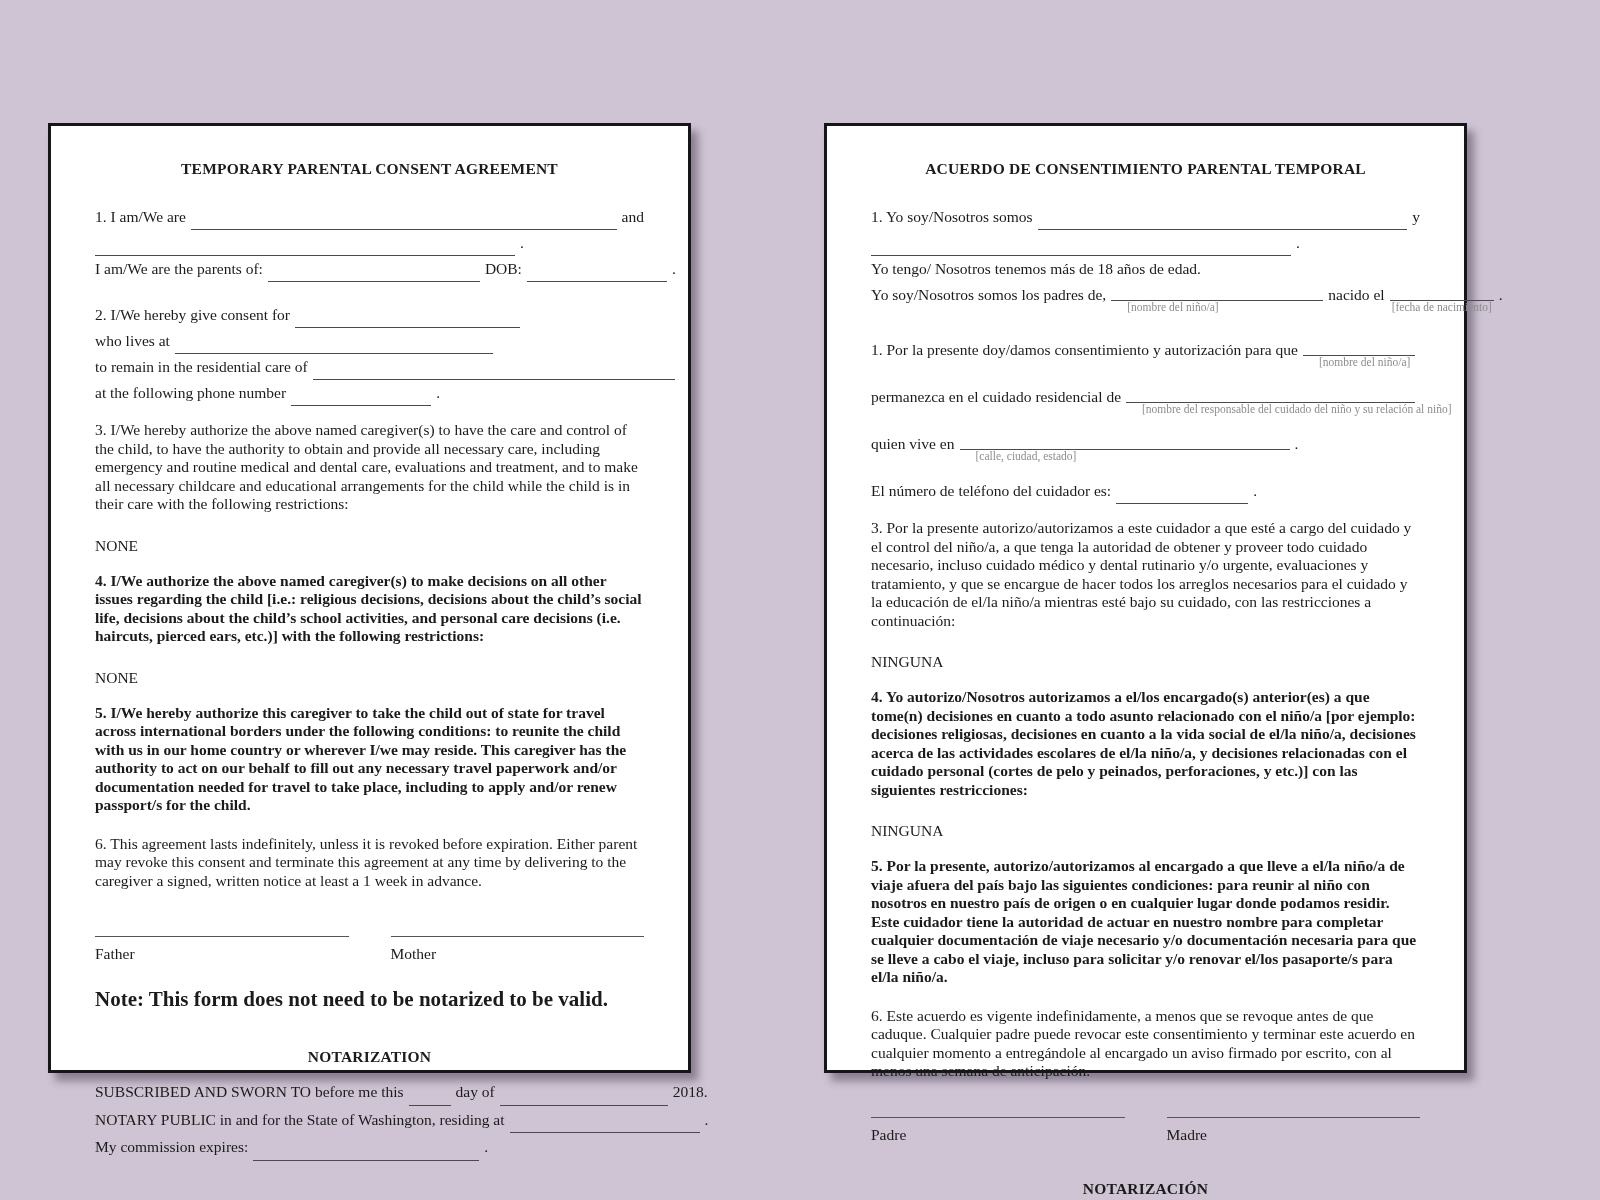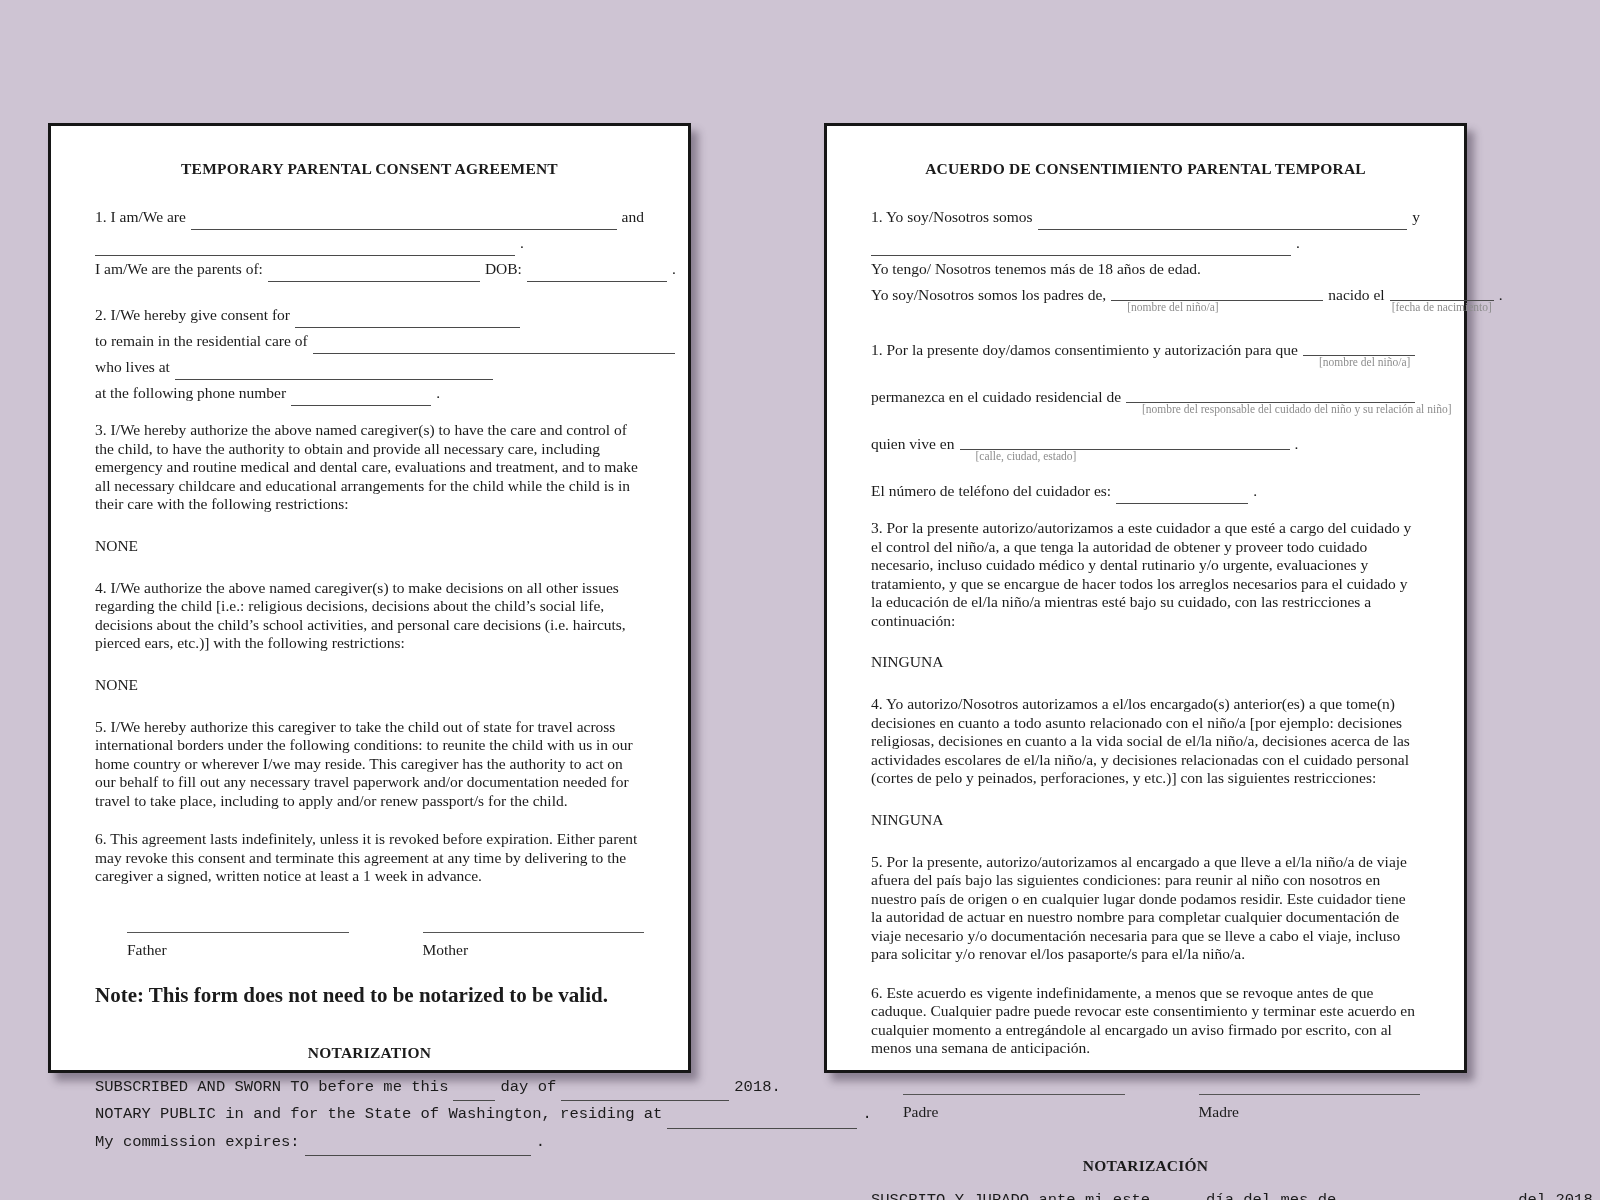--- a/index.html
+++ b/index.html
@@ -34,31 +34,31 @@
   .grow { flex:1 1 auto; }
   .hinted { margin-bottom:16px; }
   .fl.hint-row { margin-bottom:12px; }
   .hint {
     position:absolute; top:19px; left:16px;
     font-size:11.5px; color:#8d8d8d; line-height:12px; white-space:nowrap;
   }
   .para { font-size:15.5px; line-height:18.5px; margin:15px 0 0; }
   .gap-top { margin-top:20px; }
   .none { font-size:15.5px; margin:23px 0 0; }
-  .after-none { margin-top:24px; }
+  .after-none { margin-top:17px;font-weight:bold; }
   .sig-row { display:flex; gap:42px; margin-top:46px; }
-  .sig-col { width:282px;margin-left:32px; }
+  .sig-col { width:282px; }
   .sig-line { border-top:1.3px solid #555; height:1px; }
   .sig-label { font-size:15.5px; margin-top:7px; }
   .note { font-weight:bold; font-size:21px; margin-top:24px; }
   .subtitle {
     text-align:center; font-weight:bold; font-size:15.5px;
     margin:36px 0 12px; letter-spacing:0.2px;
   }
-  .fl.notary { line-height:27.5px;font-family:Liberation Mono, monospace; }
+  .fl.notary { line-height:27.5px; }
   .w420 { width:420px; } .w212 { width:212px; } .w104 { width:104px; }
   .w225 { width:225px; } .w362 { width:362px; } .w318 { width:318px; }
   .w140 { width:140px; } .w42 { width:42px; } .w168 { width:168px; }
   .w190 { width:190px; } .w226 { width:226px; } .w330 { width:330px; }
   .w132 { width:132px; } .w46 { width:46px; } .w172 { width:172px; }
 </style>
 </head>
 <body>
 
 <div class="canvas">
@@ -81,26 +81,26 @@
       <span class="txt">DOB:</span>
       <span class="blank w140"></span>
       <span class="txt">.</span>
     </div>
 
     <div class="fl gap-top">
       <span class="txt">2. I/We hereby give consent for</span>
       <span class="blank w225"></span>
     </div>
     <div class="fl">
+      <span class="txt">who lives at</span>
+      <span class="blank w318"></span>
+    </div>
+    <div class="fl">
       <span class="txt">to remain in the residential care of</span>
       <span class="blank w362"></span>
-    </div>
-    <div class="fl">
-      <span class="txt">who lives at</span>
-      <span class="blank w318"></span>
     </div>
     <div class="fl">
       <span class="txt">at the following phone number</span>
       <span class="blank w140"></span>
       <span class="txt">.</span>
     </div>
 
     <p class="para">3. I/We hereby authorize the above named caregiver(s) to have the care and control of the child, to have the authority to obtain and provide all necessary care, including emergency and routine medical and dental care, evaluations and treatment, and to make all necessary childcare and educational arrangements for the child while the child is in their care with the following restrictions:</p>
     <div class="none">NONE</div>
     <p class="para after-none">4. I/We authorize the above named caregiver(s) to make decisions on all other issues regarding the child [i.e.: religious decisions, decisions about the child’s social life, decisions about the child’s school activities, and personal care decisions (i.e. haircuts, pierced ears, etc.)] with the following restrictions:</p>

